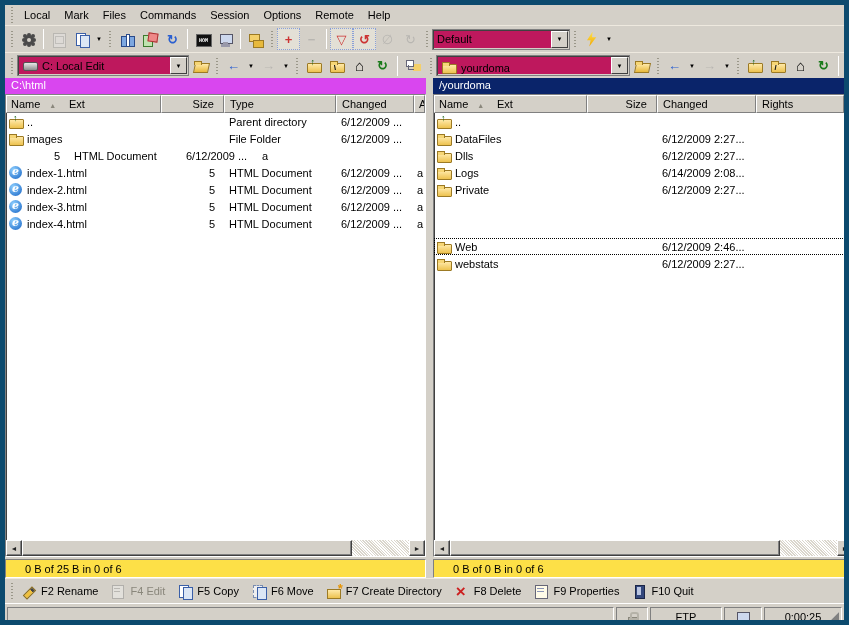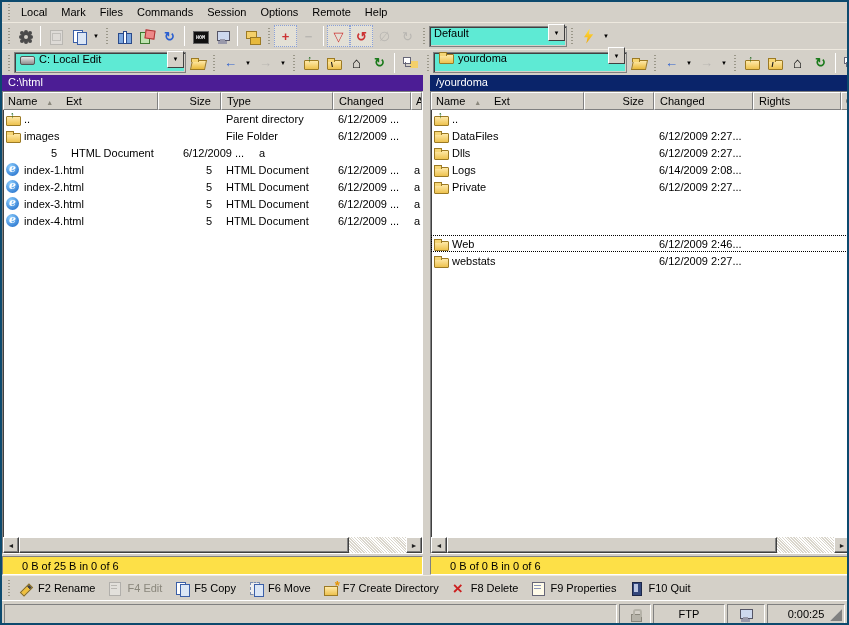--- a/index.html
+++ b/index.html
@@ -1,53 +1,53 @@
 <!DOCTYPE html>
 <html><head>
 <meta charset="utf-8">
 <style>
 * { box-sizing: border-box; margin:0; padding:0; }
 body { background:#777; font-family:"Liberation Sans", sans-serif; }
 .window{
   width:849px;height:625px;background:#d4d0c8;color:#000;
   font:11px "Liberation Sans",sans-serif;position:relative;overflow:hidden;
-  border:2px solid #0c4a6e;
+  border:5px solid #0c4a6e;
 }
 
 .grip{width:4px;height:18px;margin:0 3px;flex:none;
   background-image:repeating-linear-gradient(to bottom,#9a9789 0 1px,transparent 1px 3px);
   background-size:2px 100%;background-repeat:no-repeat;background-position:1px 1px;}
 .sep{width:1px;height:20px;background:#9a9789;border-right:1px solid #fff;margin:0 3px;flex:none;}
 
 .menubar{height:20px;display:flex;align-items:center;padding-left:2px;}
 .mitem{padding:2px 7px;cursor:default;}
 
 .toolbar{height:27px;display:flex;align-items:center;padding:0 2px;border-top:1px solid #eee9df;}
 .toolbar2{height:26px;display:flex;align-items:stretch;border-top:1px solid #eee9df;}
 .tbtn{height:22px;min-width:23px;display:flex;align-items:center;justify-content:center;
   padding:0 2px;border:1px solid transparent;flex:none;}
 .tbtn.checked{border:1px dotted #8aa0d8;background:#e3e0d6;}
 .tbtn.disabled{opacity:.45;filter:grayscale(1);}
 .caretbtn{width:12px;height:22px;display:flex;align-items:center;justify-content:center;
   font-size:6px;color:#000;flex:none;}
 .glyph{font-size:13px;line-height:13px;}
 
-.combo{display:flex;align-items:center;background:#5eead4;height:21px;
+.combo{display:flex;align-items:center;background:#be185d;height:21px;
   border:1px solid #808080;box-shadow:inset 1px 1px 0 #404040, inset -1px -1px 0 #d4d0c8;
-  padding:1px 1px 8px 4px;gap:4px;}
+  padding:1px 1px 1px 4px;gap:4px;}
 .combo .ctext{flex:1;white-space:nowrap;overflow:hidden;}
 .combo .drop{width:17px;height:17px;background:#d4d0c8;flex:none;
   border:1px solid;border-color:#fff #404040 #404040 #fff;
   display:flex;align-items:center;justify-content:center;font-size:6px;}
 
 .panels{display:flex;height:500px;}
 .panel{width:421px;display:flex;flex-direction:column;}
 .pdivider{width:7px;flex:none;}
 .pcap{height:16px;color:#fff;padding:1px 6px;white-space:nowrap;overflow:hidden;}
-.pcap.inactive{background:#4c1d95;}
+.pcap.inactive{background:#d946ef;}
 .pcap.active{background:#0a246a;}
 .plist{height:463px;background:#fff;display:flex;flex-direction:column;
   border:1px solid;border-color:#808080 #fff #fff #808080;
   box-shadow:inset 1px 1px 0 #404040;overflow:hidden;}
 .hdrrow{display:flex;height:18px;background:#d4d0c8;flex:none;}
 .hcell{border:1px solid;border-color:#fff #808080 #808080 #fff;
   padding:2px 4px 0 4px;overflow:hidden;white-space:nowrap;position:relative;flex:none;}
 .sortarrow{font-size:7px;color:#8a877c;margin-left:9px;}
 .hext{position:absolute;left:62px;top:2px;}
 .rows{flex:1;overflow:hidden;}

